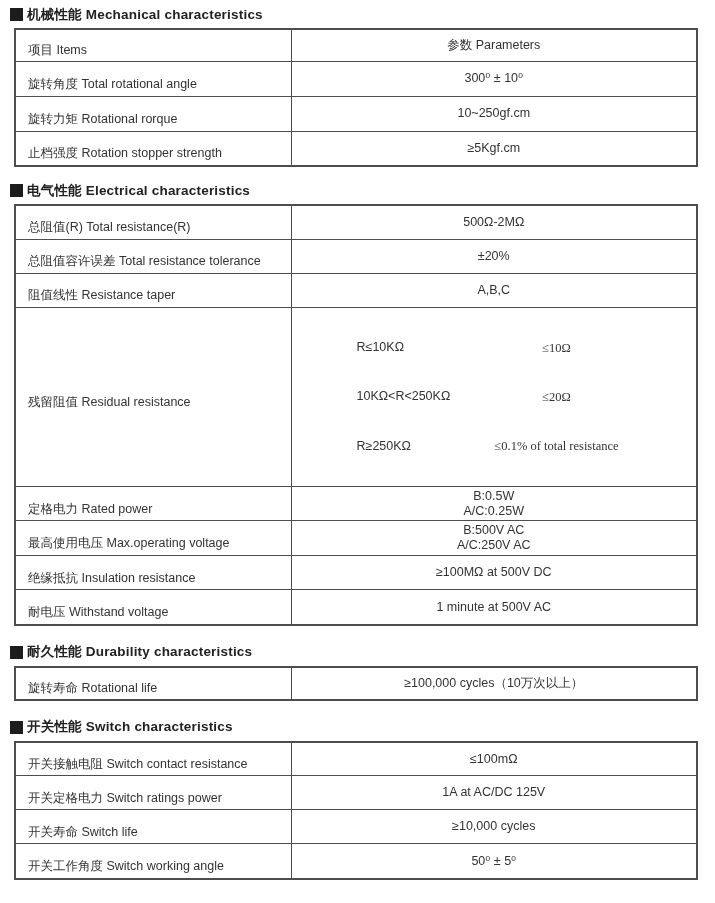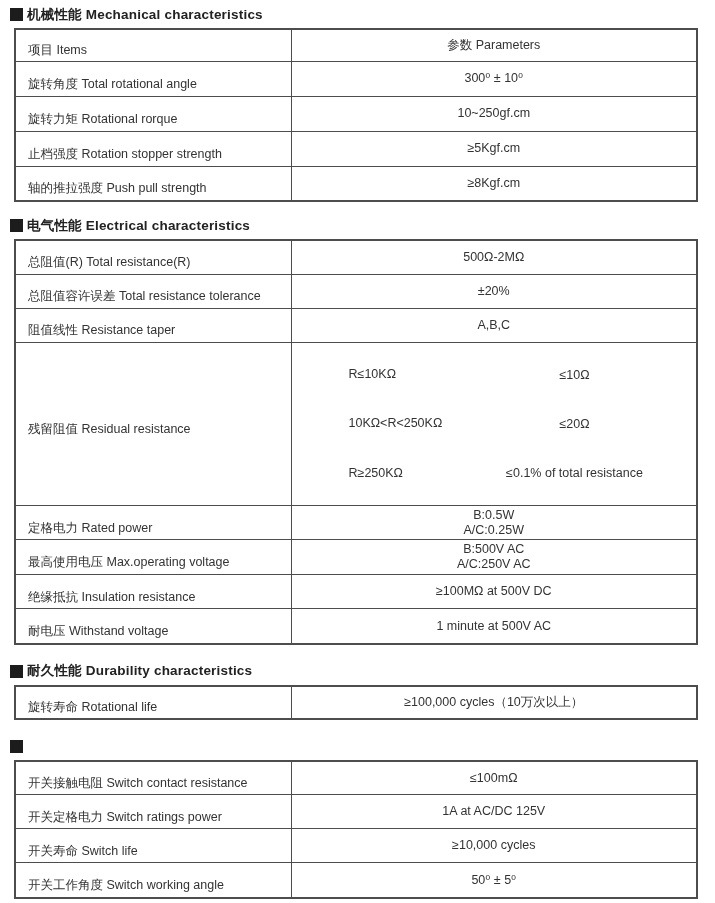--- a/index.html
+++ b/index.html
@@ -47,31 +47,32 @@
     text-align:center;
     color:#333333;
     white-space:pre-line;
     line-height:15px;
   }
   tr.h32 td { height:32px; }
   tr.h33 td { height:33px; }
   tr.h34 td { height:34px; }
   tr.h35 td { height:35px; }
 
-  td.sub-cell { padding:0; height:103px; }
+  td.sub-cell { padding:8px; height:103px; }
   .sub-row {
     position:relative; height:34.3px;
     display:flex; align-items:center;
     font-size:12.5px;
   }
   .sub-cond { margin-left:57px; white-space:nowrap; }
   .sub-val {
-    position:absolute; left:283px; top:50%;
+    position:absolute; left:257px; top:50%;
     transform:translate(-50%,-50%);
     white-space:nowrap;
+    font-family:Liberation Serif, serif;
   }
 </style>
 </head>
 <body>
 
 <div class="page">
 
   <div class="section">
     <div class="section-title">
       <span class="bullet"></span>
@@ -87,24 +88,20 @@
         <td class="item">旋转角度 Total rotational angle</td>
         <td class="value">300⁰ ± 10⁰</td>
       </tr>
       <tr class="h35">
         <td class="item">旋转力矩 Rotational rorque</td>
         <td class="value">10~250gf.cm</td>
       </tr>
       <tr class="h35">
         <td class="item">止档强度 Rotation stopper strength</td>
         <td class="value">≥5Kgf.cm</td>
-      </tr>
-      <tr class="h35">
-        <td class="item">轴的推拉强度 Push pull strength</td>
-        <td class="value">≥8Kgf.cm</td>
       </tr>
     </tbody>
       </table>
   </div>
 
   <div class="section">
     <div class="section-title">
       <span class="bullet"></span>
       <span>电气性能 Electrical characteristics</span>
     </div>
@@ -172,20 +169,21 @@
         <td class="item">旋转寿命 Rotational life</td>
         <td class="value">≥100,000 cycles（10万次以上）</td>
       </tr>
     </tbody>
       </table>
   </div>
 
   <div class="section gap-lg">
     <div class="section-title">
       <span class="bullet"></span>
+      <span>开关性能 Switch characteristics</span>
     </div>
     <table class="spec">
       <tbody>
           <tr class="h34">
         <td class="item">开关接触电阻 Switch contact resistance</td>
         <td class="value">≤100mΩ</td>
       </tr>
       <tr class="h34">
         <td class="item">开关定格电力 Switch ratings power</td>
         <td class="value">1A at AC/DC 125V</td>

